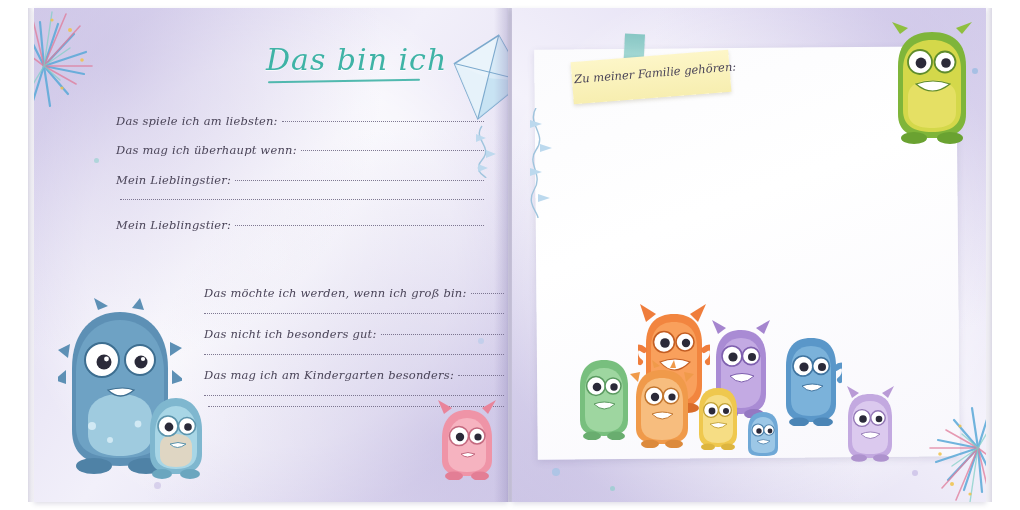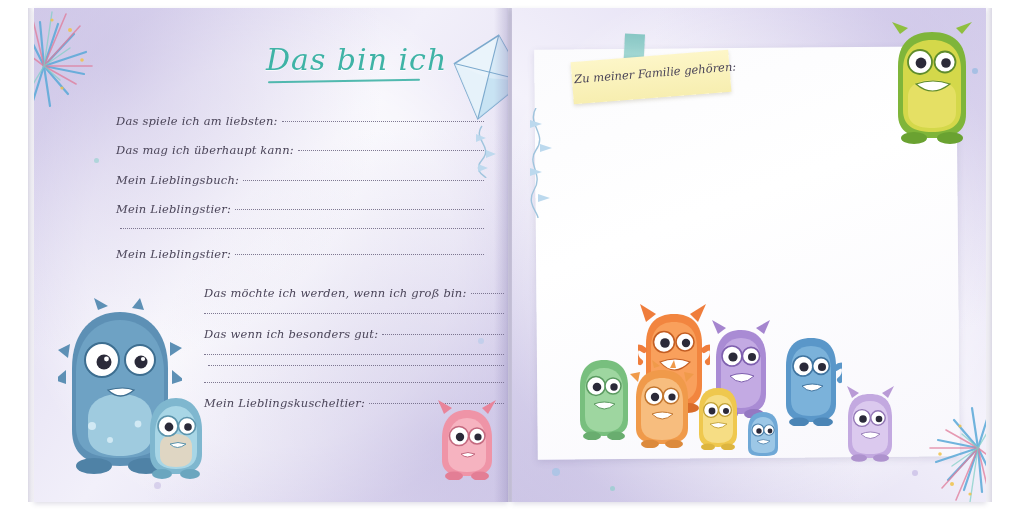--- a/index.html
+++ b/index.html
@@ -192,25 +192,21 @@
 
     <div class="title">Das bin ich</div>
     <div class="title-underline"></div>
 
     <div class="lines">
       <div class="line-row">
         <span class="line-label">Das spiele ich am liebsten:</span>
         <span class="dots"></span>
       </div>
       <div class="line-row">
-        <span class="line-label">Das mag ich überhaupt kann:</span>
-        <span class="dots"></span>
-      </div>
-      <div class="line-row">
-        <span class="line-label">Mein Lieblingsbuch:</span>
+        <span class="line-label">Das mag ich überhaupt wenn:</span>
         <span class="dots"></span>
       </div>
       <div class="line-row">
         <span class="line-label">Mein Lieblingstier:</span>
         <span class="dots"></span>
       </div>
       <div class="line-row">
         <span class="dots"></span>
       </div>
       <div class="line-row">
@@ -219,30 +215,30 @@
       </div>
     </div>
 
     <div class="block2">
       <div class="line-row">
         <span class="line-label">Das möchte ich werden, wenn ich groß bin:</span>
         <span class="dots"></span>
       </div>
       <div class="blockline"></div>
       <div class="line-row">
-        <span class="line-label">Das wenn ich besonders gut:</span>
+        <span class="line-label">Das nicht ich besonders gut:</span>
         <span class="dots"></span>
       </div>
       <div class="blockline"></div>
       <div class="line-row">
+        <span class="line-label">Das mag ich am Kindergarten besonders:</span>
         <span class="dots"></span>
       </div>
       <div class="blockline"></div>
       <div class="line-row">
-        <span class="line-label">Mein Lieblingskuscheltier:</span>
         <span class="dots"></span>
       </div>
     </div>
 
     <div class="monster" style="left:24px;top:290px;width:124px;height:180px;">
       <svg width="124" height="180" viewBox="0 0 124 180">
         <g>
           <path d="M14 70 C14 34 34 14 62 14 C90 14 110 34 110 70 L110 132 C110 156 96 168 62 168 C28 168 14 156 14 132 Z" fill="#5d90b5"></path>
           <path d="M18 74 C18 44 36 22 62 22 C88 22 106 44 106 74 L106 128 C106 150 94 160 62 160 C30 160 18 150 18 128 Z" fill="#6ea2c4"></path>
           <path d="M30 120 C30 104 44 96 62 96 C80 96 94 104 94 120 L94 136 C94 152 80 158 62 158 C44 158 30 152 30 136 Z" fill="#a8d2e4" opacity=".85"></path>

